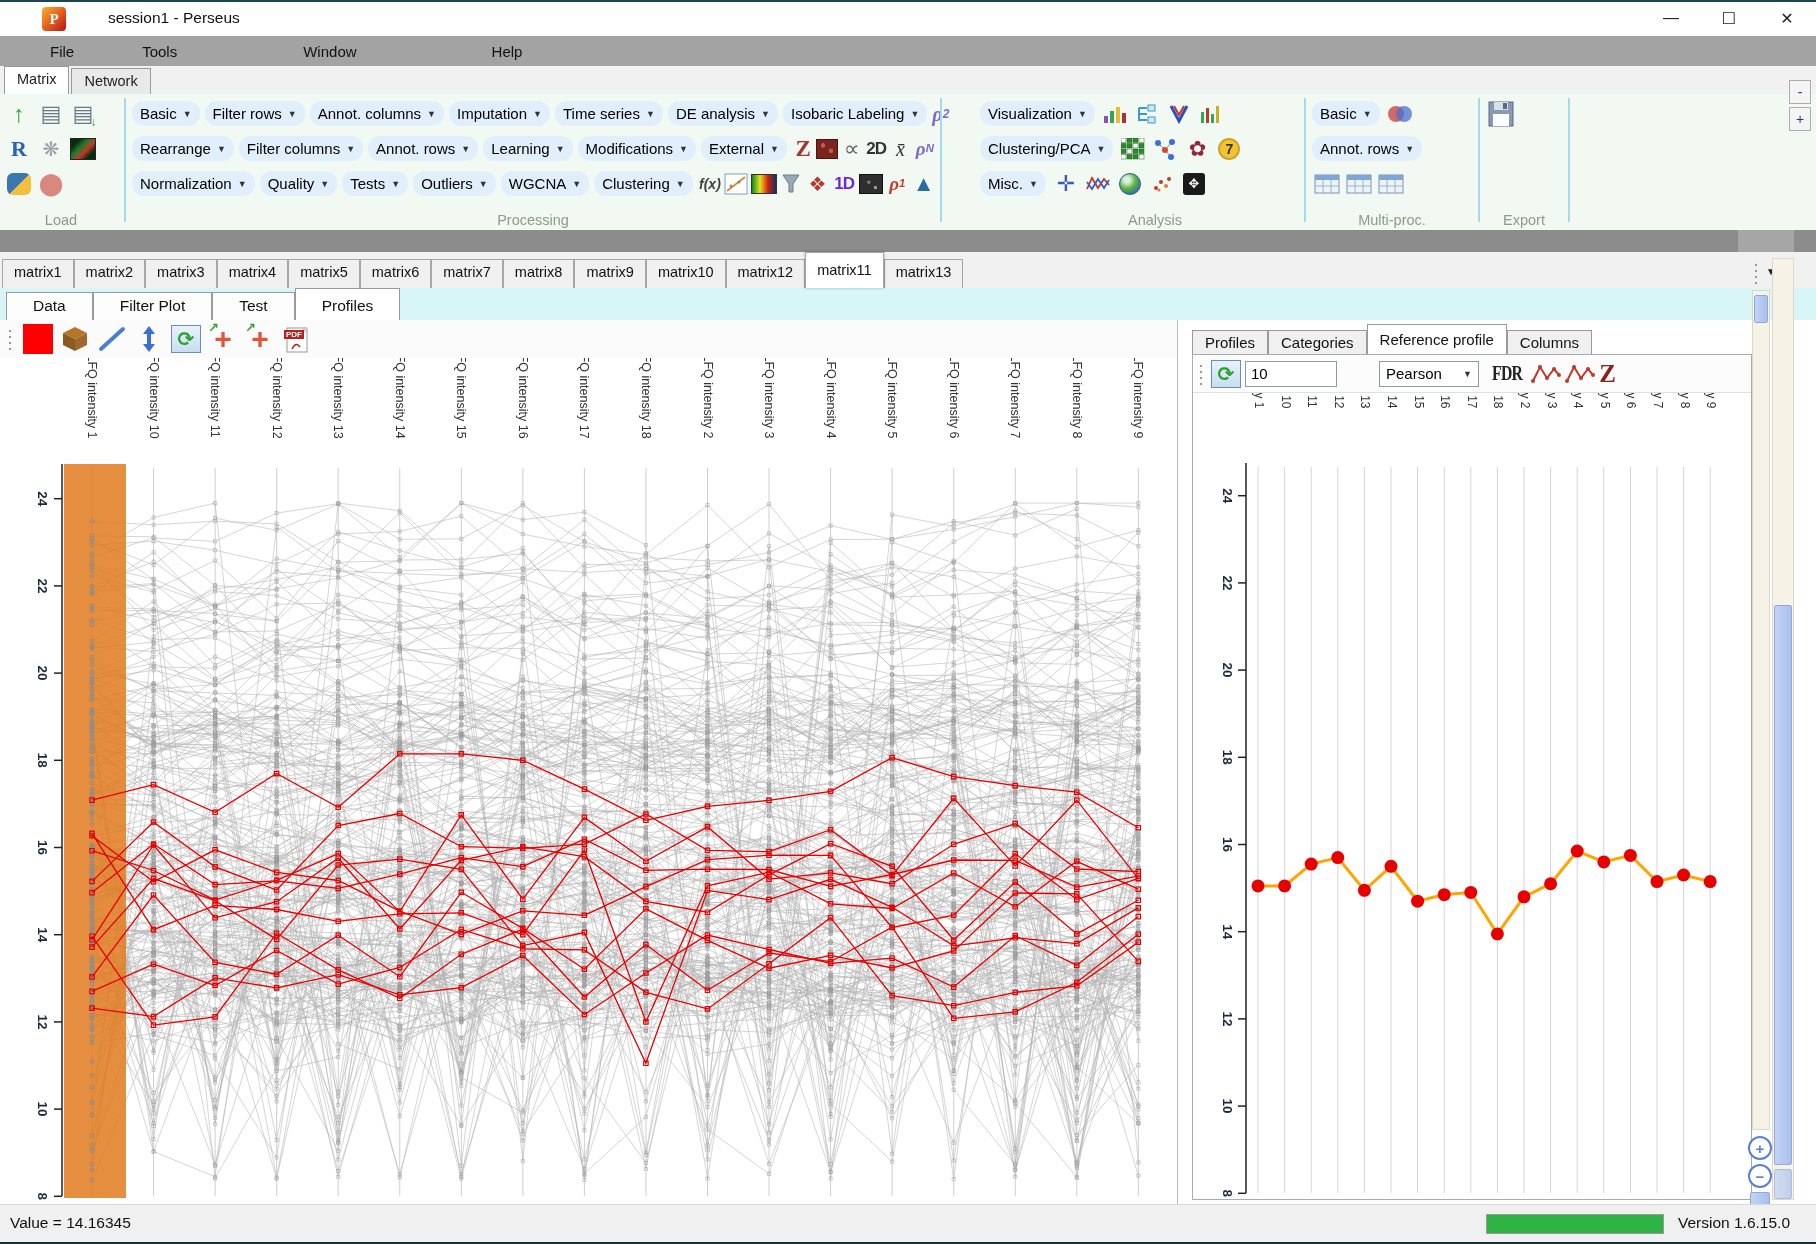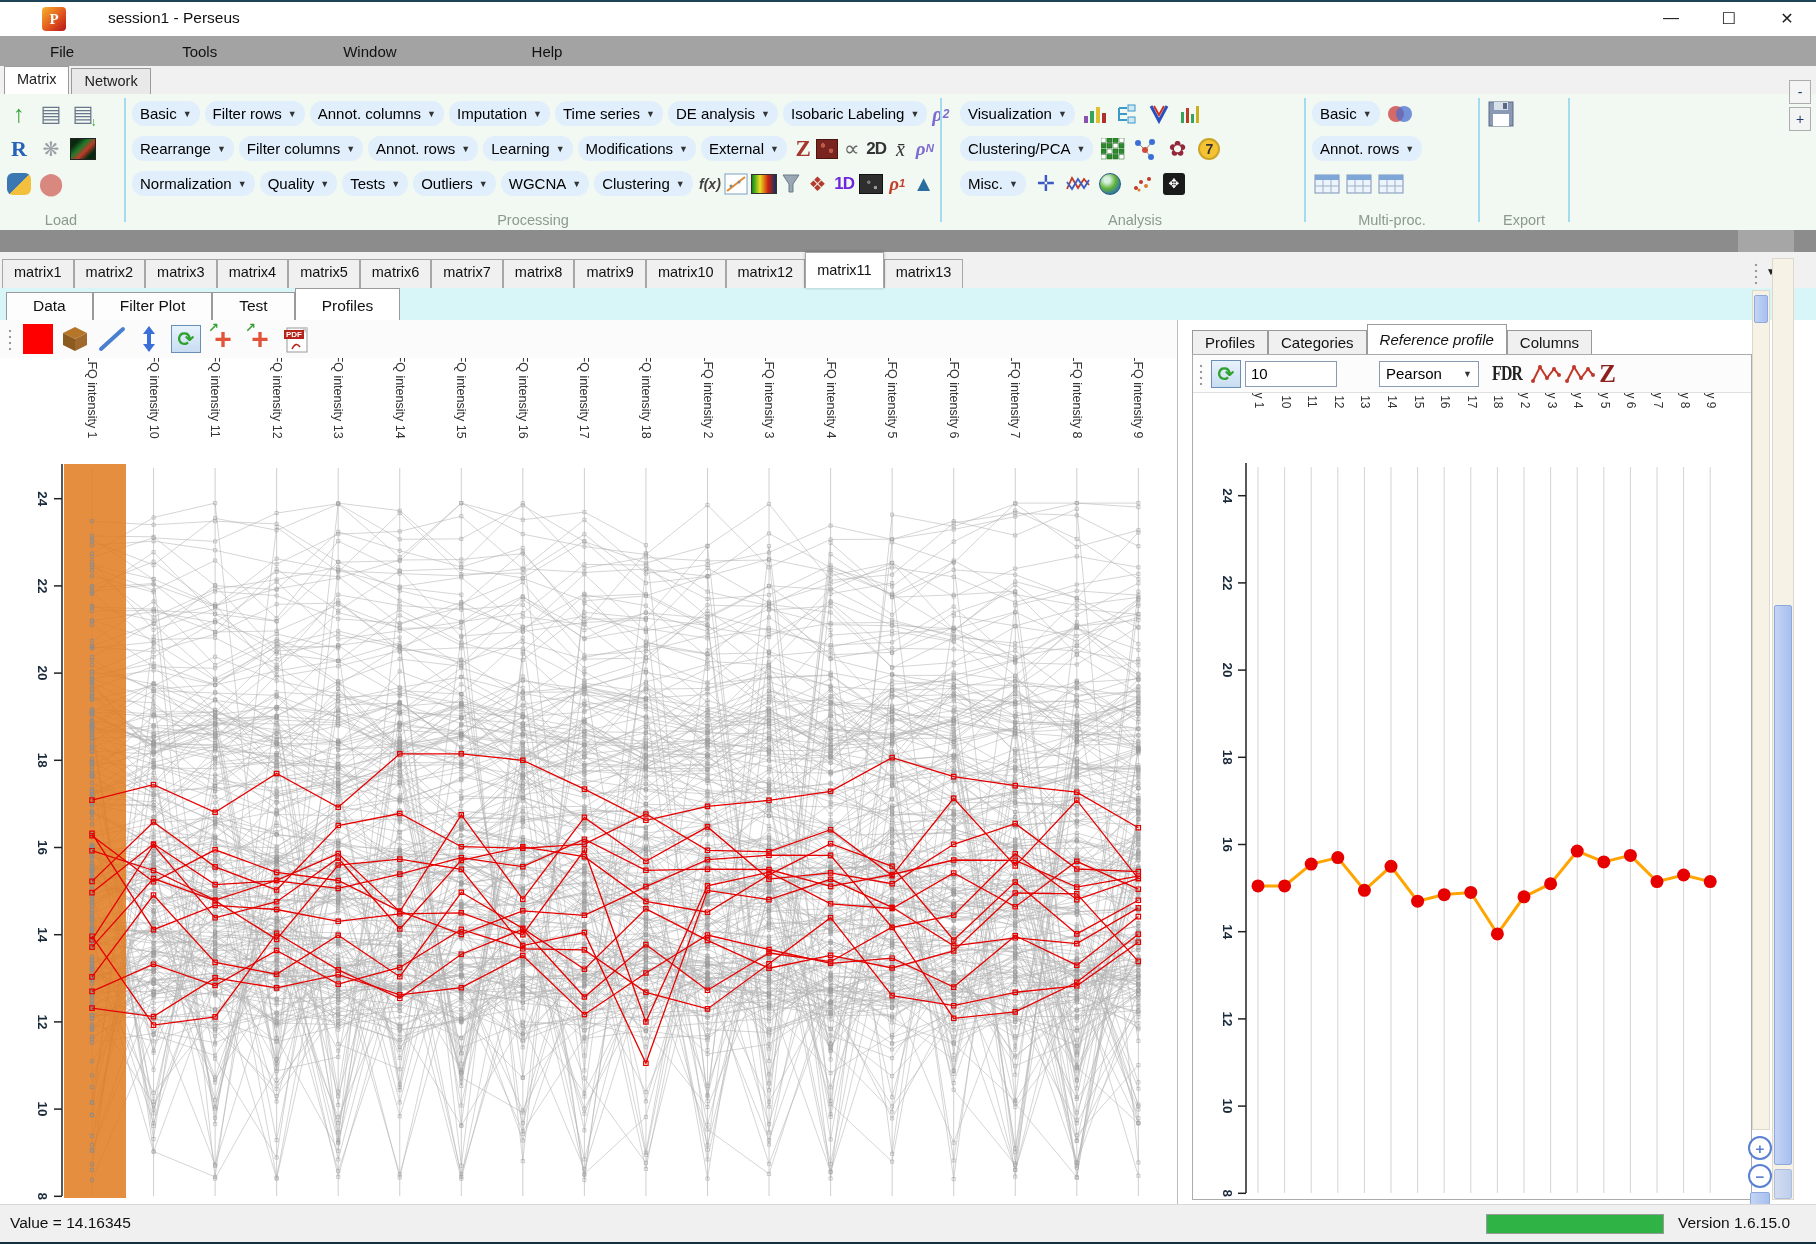--- a/index.html
+++ b/index.html
@@ -42,21 +42,21 @@
   .stab.sel{background:#fff;height:32px;padding-top:8px;position:relative;z-index:2;}
   
   #left-panel{left:0;top:318px;width:1178px;height:884px;background:#fff;border-right:1px solid #bcbcbc;}
   #left-toolbar{position:absolute;left:0;top:0;width:100%;height:38px;background:#fbfbfb;display:flex;align-items:center;padding-left:6px;}
   .grip{width:8px;height:26px;margin-right:6px;background:radial-gradient(circle,#9a9a9a 1.2px,transparent 1.6px);background-size:4px 6px;background-repeat:repeat-y;background-position:2px 2px;}
   .tool-btn{width:36px;height:34px;display:flex;align-items:center;justify-content:center;margin-right:1px;}
   #left-xlabels-svg{position:absolute;left:30px;top:38px;}
   #left-plot-svg{position:absolute;left:30px;top:140px;}
   #right-panel{left:1178px;top:318px;width:638px;height:884px;background:#fff;}
   .rtab{font-size:15px;color:#111;border:1px solid #9a9a9a;border-bottom:none;background:#f0f0f0;padding:3px 12px;height:24px;white-space:nowrap;}
-  .rtab.sel{background:#fff;height:30px;padding-top:6px;position:relative;z-index:3;font-style:italic;}
+  .rtab.sel{background:#fff;height:30px;padding-top:6px;position:relative;z-index:3;}
   #right-tabs{position:absolute;left:14px;top:4px;display:flex;align-items:flex-end;}
   #right-card{position:absolute;left:14px;top:34px;width:560px;height:846px;border:1px solid #ababab;background:#fff;}
   #right-toolbar{position:absolute;left:0;top:0;width:100%;height:38px;background:#fcfcfc;border-bottom:1px solid #e0e0e0;display:flex;align-items:center;padding-left:4px;}
   #right-plot-svg{position:absolute;left:0;top:38px;}
   #count-input{width:92px;height:26px;border:1px solid #8a9ab0;font-size:15px;padding:1px 5px;margin-right:42px;}
   #corr-select{width:100px;height:26px;border:1px solid #8a9ab0;background:#fff;font-size:15px;display:flex;align-items:center;justify-content:space-between;padding:0 6px;margin-right:8px;}
   #corr-select .caret{font-size:9px;color:#333;}
   .rt-btn{display:flex;align-items:center;justify-content:center;margin-right:4px;}
   
   .sbar{position:absolute;background:#f6f2e6;border:1px solid #dcd8cc;}
@@ -83,21 +83,21 @@
     <div id="title-text" class="abs">session1  -  Perseus</div>
     <div id="window-controls" class="abs" style="right:0;top:0;display:flex;">
         <div class="wctl">—</div>
         <div class="wctl">☐</div>
         <div class="wctl">✕</div>
       </div>
   </div>
 
   <div id="menubar" class="abs">
       <div class="menu-item" style="margin-left: 42px;">File</div>
-      <div class="menu-item" style="margin-left: 92px;">Tools</div>
+      <div class="menu-item" style="margin-left: 52px;">Tools</div>
       <div class="menu-item" style="margin-left: 110px;">Window</div>
       <div class="menu-item" style="margin-left: 119px;">Help</div>
     </div>
 
   <div id="wstabs" class="abs">
       <div class="wstab sel">Matrix</div>
       <div class="wstab">Network</div>
     </div>
 
   <div id="ribbon" class="abs">
@@ -275,21 +275,21 @@
             <span class="rib-ic">
               <span class="ic" style="color: rgb(194, 64, 47); font-size: 19px; font-weight: bold; font-family: &quot;Liberation Serif&quot;, serif; font-style: italic;">ρ<sub>1</sub></span>
             </span>
             <span class="rib-ic">
               <span class="ic" style="color: rgb(42, 110, 160); font-size: 22px; font-weight: normal;">▲</span>
             </span>
           </div>
         </div>
         <div class="rib-sec-label">Processing</div>
       </div>
-      <div class="rib-section" style="left: 956px; width: 358px; text-decoration: underline;">
+      <div class="rib-section" style="left: 976px; width: 358px; text-decoration: underline;">
         <div class="rib-rows">
           <div class="rib-row">
             <div class="rib-btn">
               <span>Visualization</span>
               <span class="caret">▼</span>
             </div>
             <span class="rib-ic">
               <span class="ic">
                 <svg width="24" height="20">
                   <rect x="1" y="12" width="4" height="7" fill="#8a52b0"></rect>

